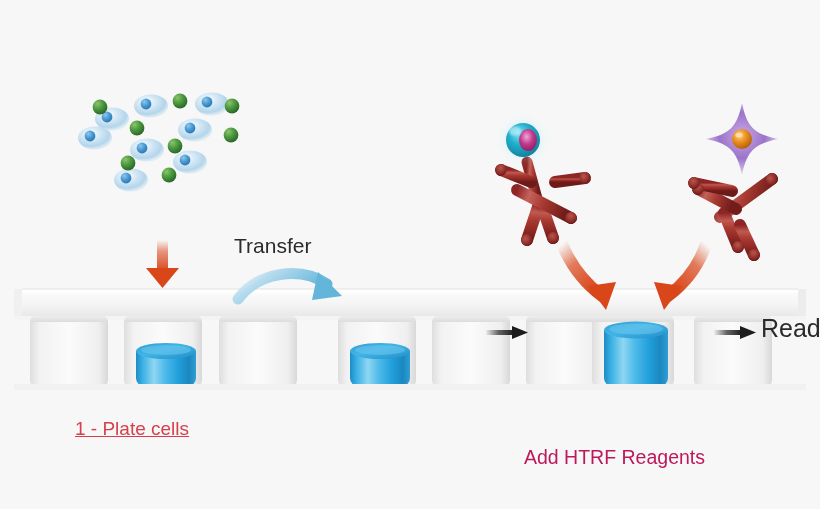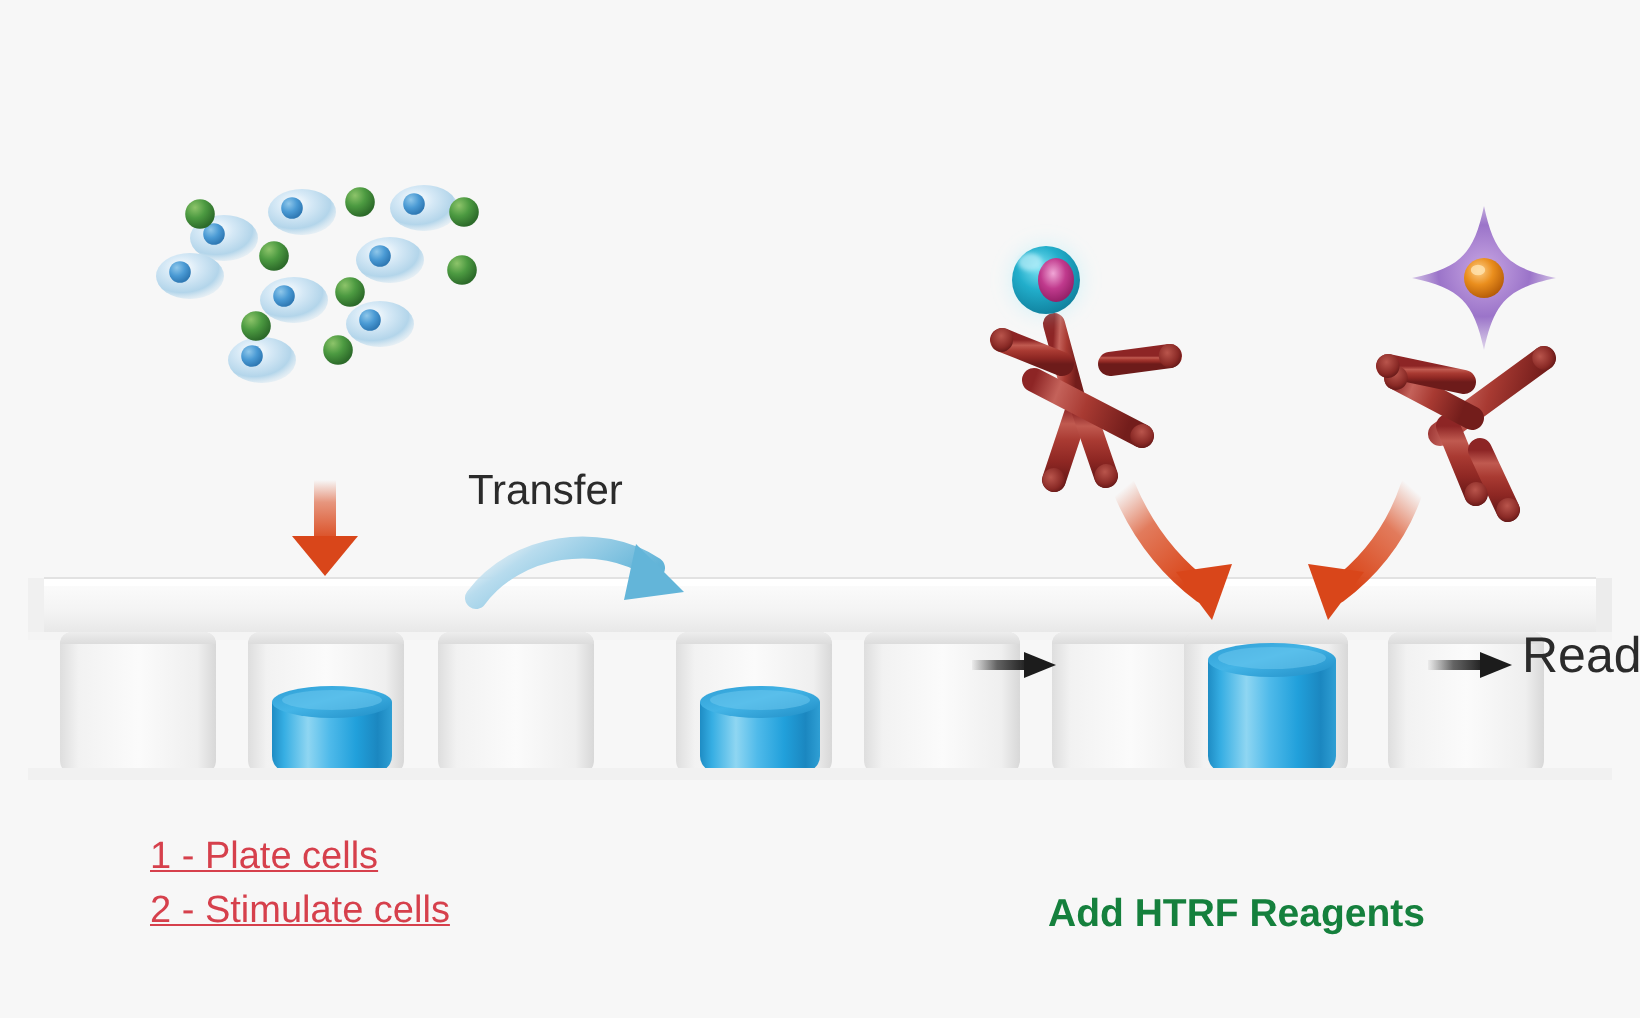--- a/index.html
+++ b/index.html
@@ -29,21 +29,21 @@
   }
 
   .redlist{
     position:absolute;left:75px;top:416px;
     color:#d6404c;font-size:19px;line-height:26.5px;white-space:nowrap;
   }
   .redlist div{margin:0;padding:0;text-decoration:underline;}
 
   .htrf-label{
     position:absolute;left:524px;top:446px;
-    color:#15803d;font-size:19.5px;white-space:nowrap;font-weight:bold;
+    color:#be185d;font-size:19.5px;white-space:nowrap;
   }
 
   svg{display:block;}
   .novec{pointer-events:none;}
 </style>
 </head>
 <body>
 
 <div id="stage">
 
@@ -374,18 +374,17 @@
       <path d="M740 326 L756 332.5 L740 339 Z" fill="#1c1c1c"></path>
     </g>
   </svg>
 
   <div class="transfer-label">Transfer</div>
 
   <div class="read-label">Read</div>
 
   <div class="redlist">
     <div>1 - Plate cells</div>
-    <div>2 - Stimulate cells</div>
   </div>
 
   <div class="htrf-label">Add HTRF Reagents</div>
 
 </div>
 
 </body></html>

